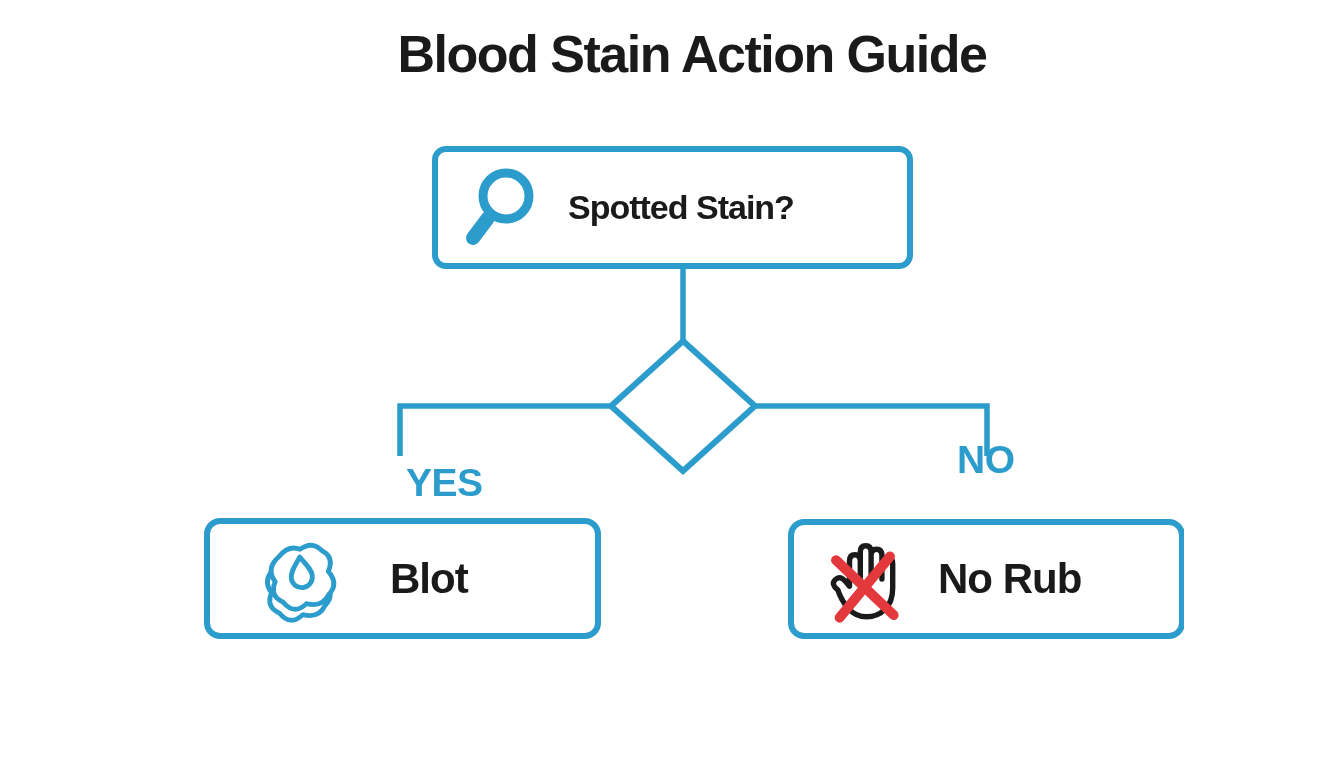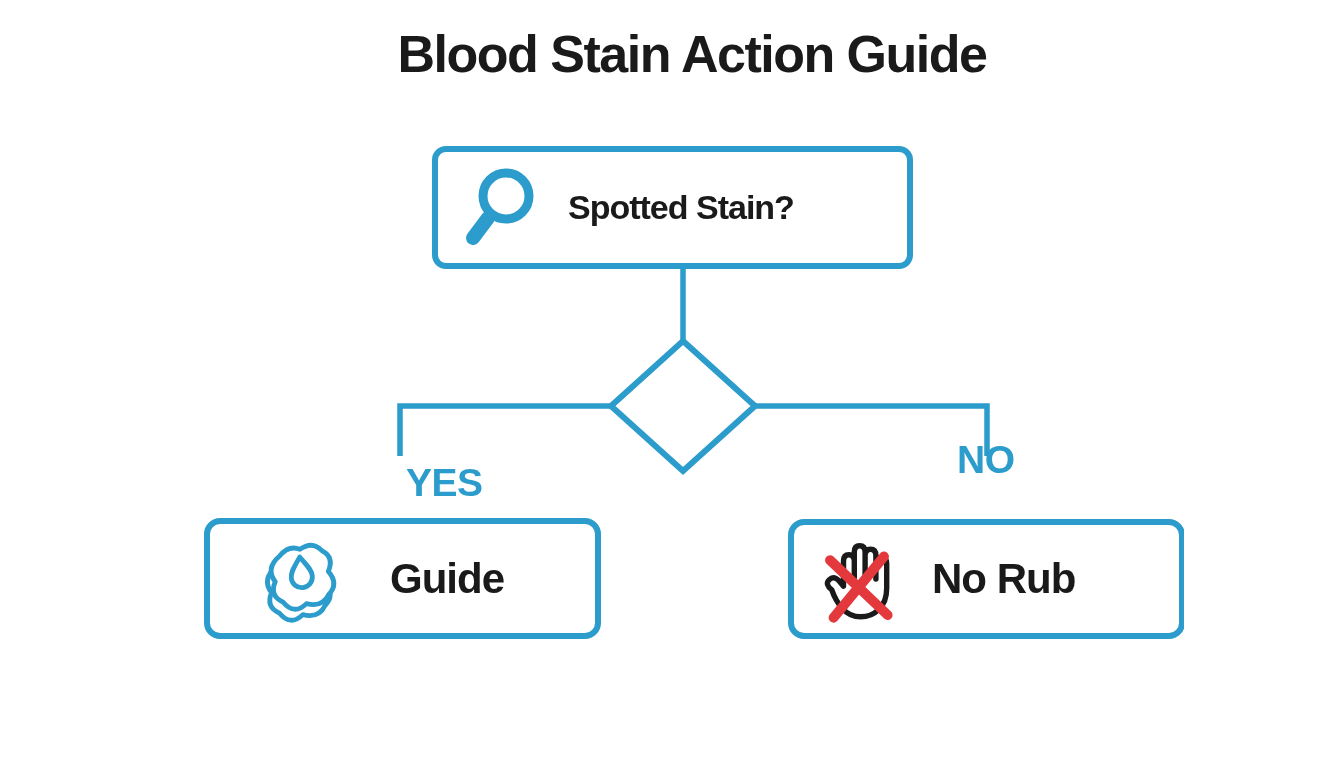--- a/index.html
+++ b/index.html
@@ -48,21 +48,21 @@
     left:432px;top:146px;width:481px;height:123px;
     border-radius:14px;
     padding-left:24px;gap:34px;
   }
   .node-yes{
     left:204px;top:518px;width:397px;height:121px;
     padding-left:44px;gap:40px;
   }
   .node-no{
     left:788px;top:519px;width:397px;height:120px;
-    padding-left:18px;gap:30px;
+    padding-left:24px;gap:30px;
   }
   .node-label{
     font-size:34px;font-weight:700;
     letter-spacing:-1px;
     color:var(--text);
     white-space:nowrap;
   }
   .node-yes .node-label,.node-no .node-label{font-size:42px;}
   .branch-label{
     position:absolute;
@@ -104,21 +104,21 @@
 
   <div class="node node-yes">
     <svg class="icon" width="96" height="96" viewBox="0 0 100 100">
       <g transform="rotate(-6 50 50)">
         <path class="stroke-accent" stroke-width="5" stroke-linejoin="round" transform="translate(-5 11)" d="M29 24 Q40 13 51 19 Q65 11 74 23 Q86 31 78 45 Q88 59 76 69 Q68 82 52 76 Q38 87 28 72 Q14 64 22 50 Q13 35 29 24 Z"></path>
         <path fill="#ffffff" class="" stroke="none" d="M29 24 Q40 13 51 19 Q65 11 74 23 Q86 31 78 45 Q88 59 76 69 Q68 82 52 76 Q38 87 28 72 Q14 64 22 50 Q13 35 29 24 Z"></path>
         <path class="stroke-accent" stroke-width="5" stroke-linejoin="round" d="M29 24 Q40 13 51 19 Q65 11 74 23 Q86 31 78 45 Q88 59 76 69 Q68 82 52 76 Q38 87 28 72 Q14 64 22 50 Q13 35 29 24 Z"></path>
         <path class="stroke-accent" stroke-width="5" stroke-linejoin="round" d="M50 27 C44 36 39 41 39 48 A11 11 0 0 0 61 48 C61 41 56 36 50 27 Z"></path>
       </g>
     </svg>
-    <span class="node-label">Guide</span>
+    <span class="node-label">Blot</span>
   </div>
 
   <div class="node node-no">
     <svg class="icon" width="90" height="90" viewBox="0 0 100 100">
       <path class="stroke-dark" stroke-width="6" stroke-linejoin="round" stroke-linecap="round" d="M22 62 Q14 56 19 51 Q24 46 30 52 L35 58 L35 30 Q35 23 41 23 Q47 23 47 30 L47 48 L47 20 Q47 13 53 13 Q59 13 59 20 L59 48 L59 24 Q59 17 65 17 Q71 17 71 24 L71 50 L71 33 Q71 26 77 26 Q83 26 83 33 L83 60 Q83 76 74 84 Q66 92 54 92 Q42 92 34 83 Q26 74 22 62 Z"></path>
       <line class="stroke-danger" x1="20" y1="29" x2="84" y2="90" stroke-width="11" stroke-linecap="round"></line>
       <line class="stroke-danger" x1="80" y1="25" x2="24" y2="93" stroke-width="11" stroke-linecap="round"></line>
     </svg>
     <span class="node-label">No Rub</span>
   </div>

